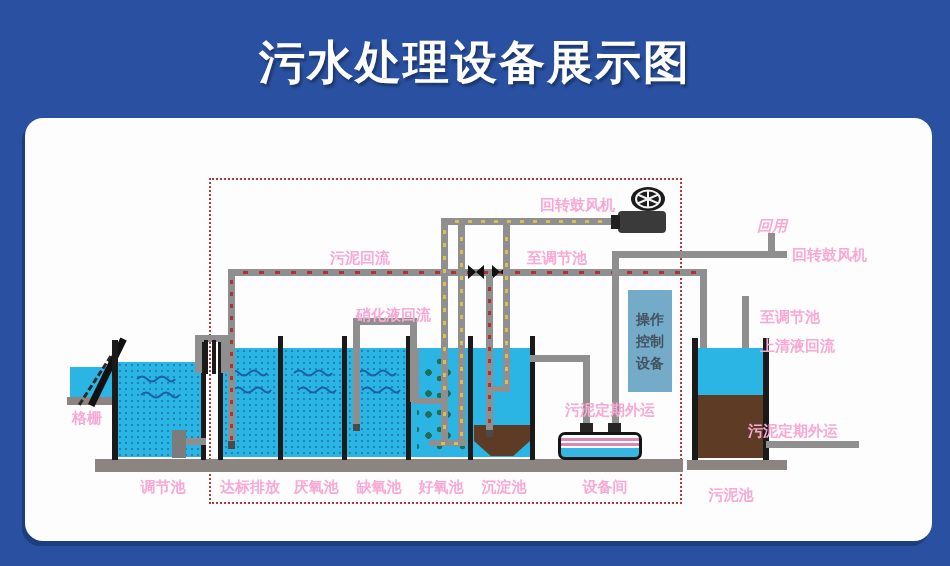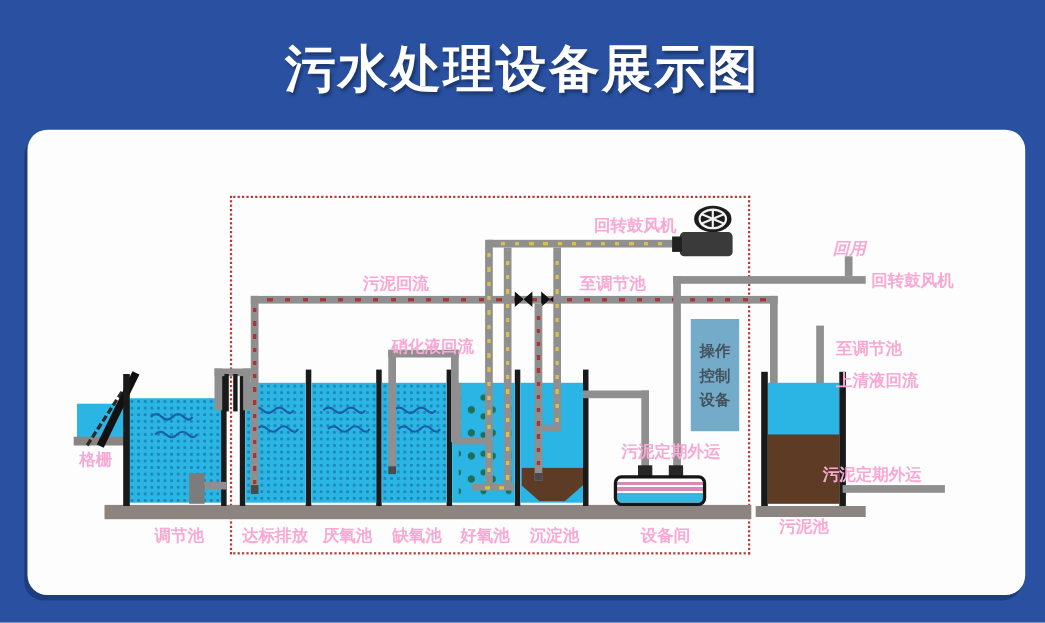--- a/index.html
+++ b/index.html
@@ -214,15 +214,15 @@
   <div class="lbl" style="left:565px; top:401px;">污泥定期外运</div>
   <div class="lbl" style="left:748px; top:422px;">污泥定期外运</div>
 
   <div class="lbl center" style="left:163px; top:478px;">调节池</div>
   <div class="lbl center" style="left:250px; top:478px;">达标排放</div>
   <div class="lbl center" style="left:316px; top:478px;">厌氧池</div>
   <div class="lbl center" style="left:379px; top:478px;">缺氧池</div>
   <div class="lbl center" style="left:441px; top:478px;">好氧池</div>
   <div class="lbl center" style="left:504px; top:478px;">沉淀池</div>
   <div class="lbl center" style="left:605px; top:478px;">设备间</div>
-  <div class="lbl center" style="left:731px; top:470px;">污泥池</div>
+  <div class="lbl center" style="left:731px; top:486px;">污泥池</div>
 
 </div>
 
 </body></html>

